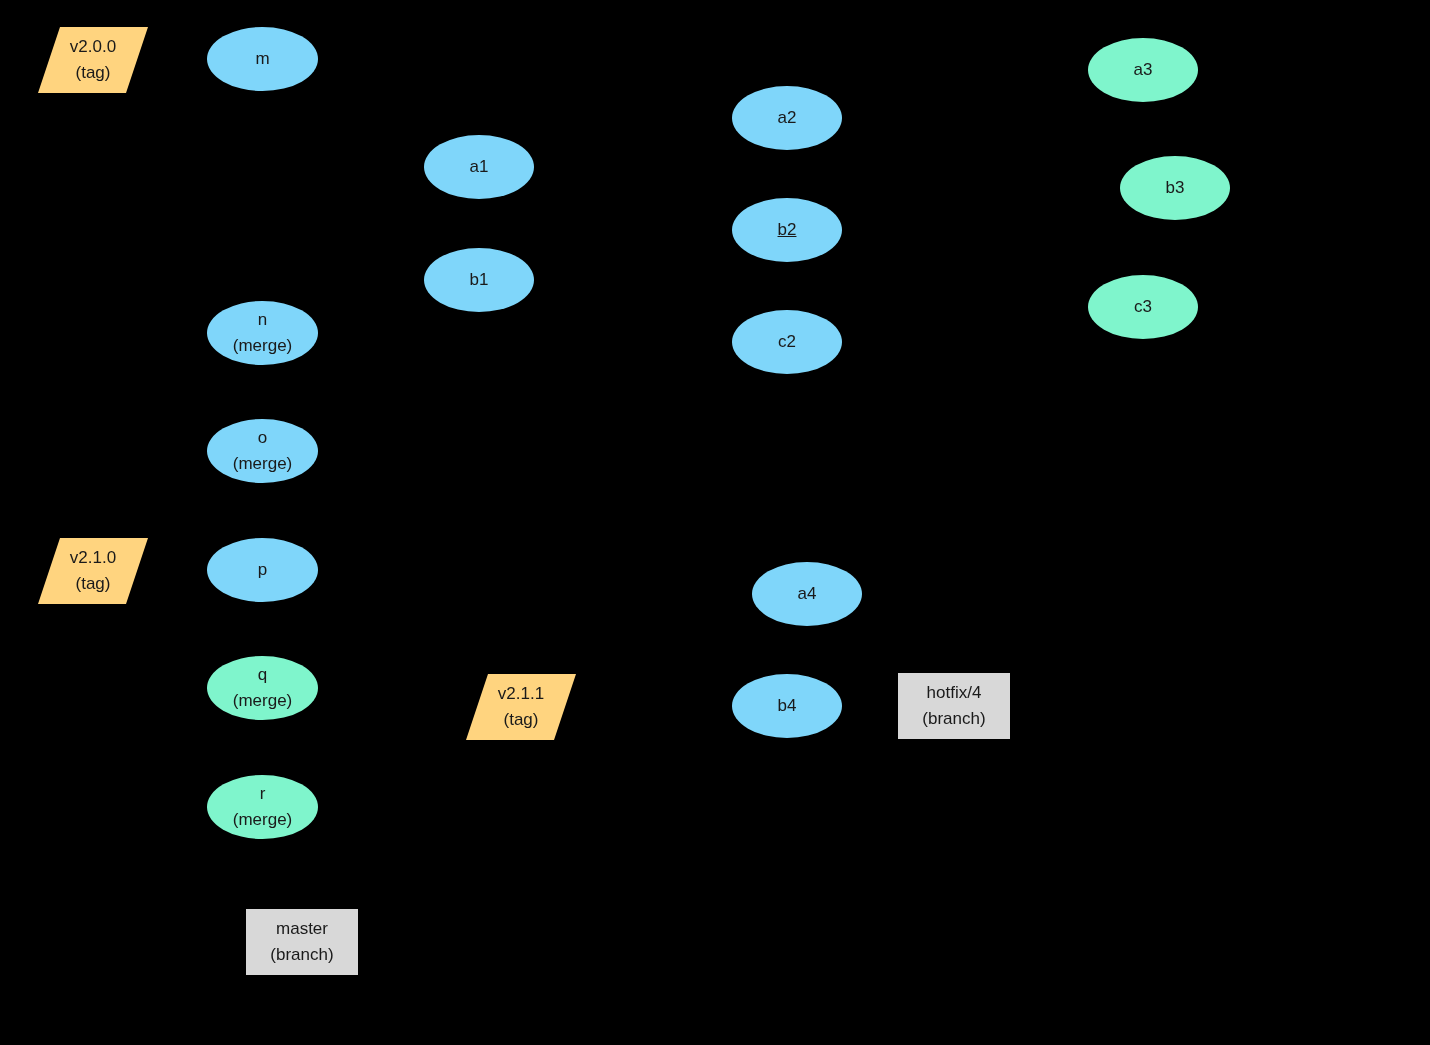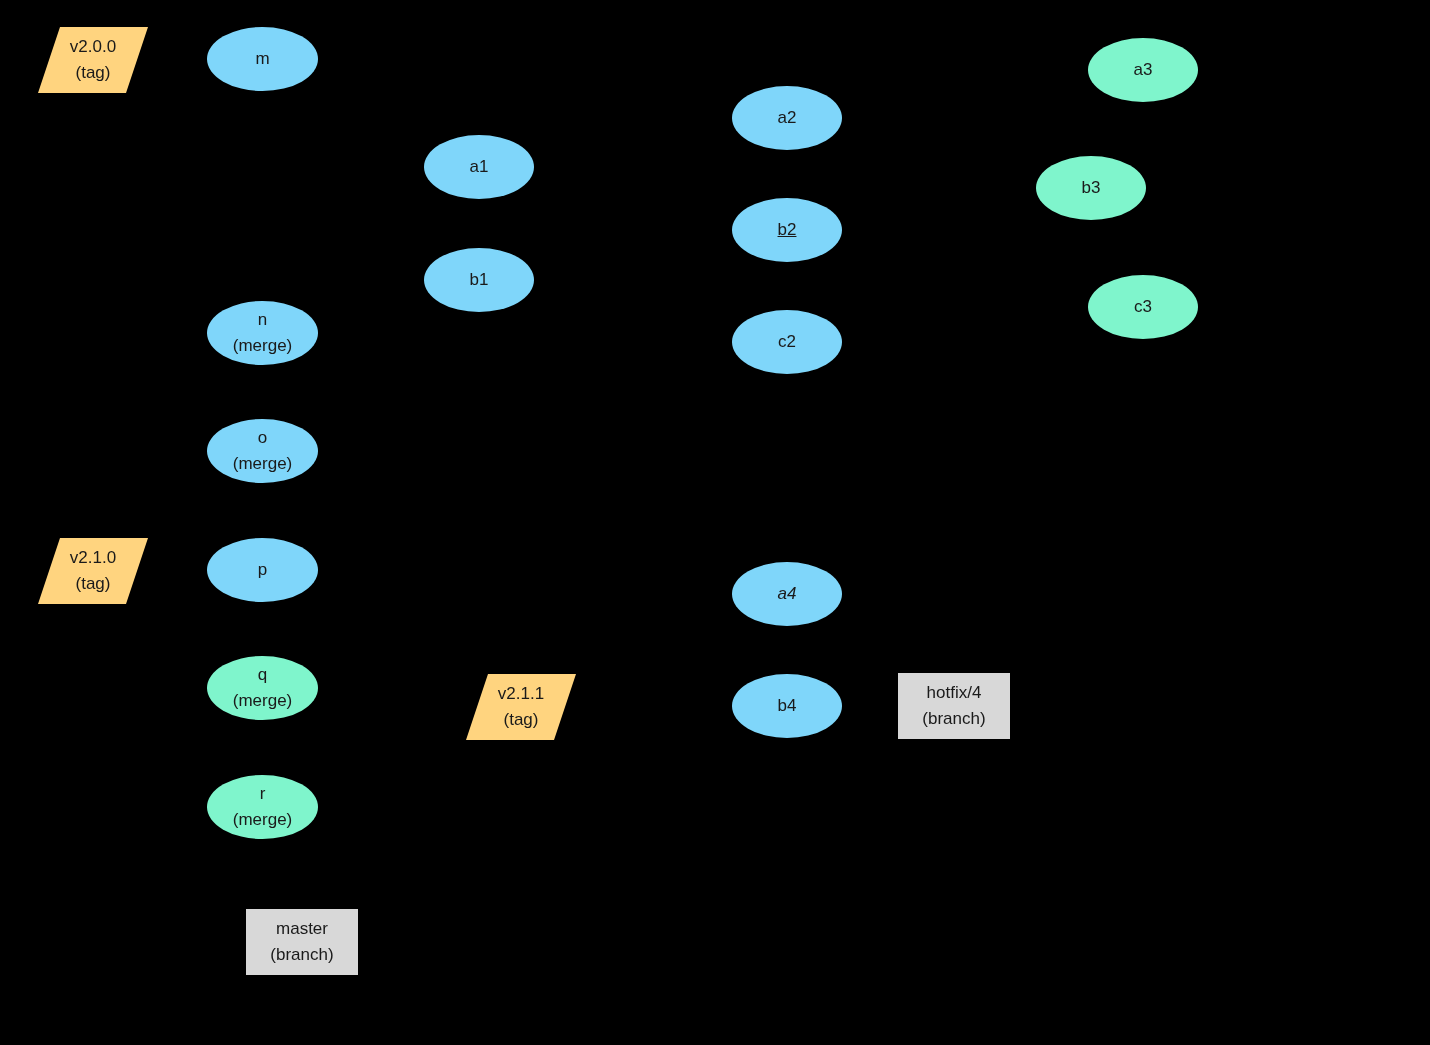--- a/index.html
+++ b/index.html
@@ -67,33 +67,33 @@
 
 <div id="canvas">
     <div class="edge" style="left: 261px; top: 839px; width: 2px; height: 70px;"></div>
     <div class="edge" style="left: 842px; top: 705px; width: 56px; height: 2px;"></div>
     <div class="node tag" style="left: 38px; top: 27px; width: 110px; height: 66px; background: rgb(255, 212, 127);"><span class="label-inner">v2.0.0
 (tag)</span></div>
     <div class="node commit commit-blue" style="left: 207px; top: 27px; width: 111px; height: 64px;"><span class="label-inner">m</span></div>
     <div class="node commit commit-green" style="left: 1088px; top: 38px; width: 110px; height: 64px;"><span class="label-inner">a3</span></div>
     <div class="node commit commit-blue" style="left: 732px; top: 86px; width: 110px; height: 64px;"><span class="label-inner">a2</span></div>
     <div class="node commit commit-blue" style="left: 424px; top: 135px; width: 110px; height: 64px;"><span class="label-inner">a1</span></div>
-    <div class="node commit commit-green" style="left: 1036px; top: 156px; width: 110px; height: 64px;"><span class="label-inner">b3</span></div>
+    <div class="node commit commit-green" style="left: 1120px; top: 156px; width: 110px; height: 64px;"><span class="label-inner">b3</span></div>
     <div class="node commit commit-blue" style="left: 732px; top: 198px; width: 110px; height: 64px; text-decoration: underline;"><span class="label-inner">b2</span></div>
     <div class="node commit commit-blue" style="left: 424px; top: 248px; width: 110px; height: 64px;"><span class="label-inner">b1</span></div>
     <div class="node commit commit-green" style="left: 1088px; top: 275px; width: 110px; height: 64px;"><span class="label-inner">c3</span></div>
     <div class="node commit commit-blue" style="left: 207px; top: 301px; width: 111px; height: 64px;"><span class="label-inner">n
 (merge)</span></div>
     <div class="node commit commit-blue" style="left: 732px; top: 310px; width: 110px; height: 64px;"><span class="label-inner">c2</span></div>
     <div class="node commit commit-blue" style="left: 207px; top: 419px; width: 111px; height: 64px;"><span class="label-inner">o
 (merge)</span></div>
     <div class="node tag" style="left: 38px; top: 538px; width: 110px; height: 66px; background: rgb(255, 212, 127);"><span class="label-inner">v2.1.0
 (tag)</span></div>
     <div class="node commit commit-blue" style="left: 207px; top: 538px; width: 111px; height: 64px;"><span class="label-inner">p</span></div>
-    <div class="node commit commit-blue" style="left: 732px; top: 562px; width: 110px; height: 64px; font-style: italic;"><span class="label-inner">a4</span></div>
+    <div class="node commit commit-blue" style="left: 752px; top: 562px; width: 110px; height: 64px;"><span class="label-inner">a4</span></div>
     <div class="node commit commit-green" style="left: 207px; top: 656px; width: 111px; height: 64px;"><span class="label-inner">q
 (merge)</span></div>
     <div class="node tag" style="left: 466px; top: 674px; width: 110px; height: 66px; background: rgb(255, 212, 127);"><span class="label-inner">v2.1.1
 (tag)</span></div>
     <div class="node commit commit-blue" style="left: 732px; top: 674px; width: 110px; height: 64px;"><span class="label-inner">b4</span></div>
     <div class="node branch" style="left: 898px; top: 673px; width: 112px; height: 66px; background: rgb(216, 216, 216);"><span class="label-inner">hotfix/4
 (branch)</span></div>
     <div class="node commit commit-green" style="left: 207px; top: 775px; width: 111px; height: 64px;"><span class="label-inner">r
 (merge)</span></div>
     <div class="node branch" style="left: 206px; top: 909px; width: 112px; height: 66px; background: rgb(216, 216, 216); margin-left: 40px;"><span class="label-inner">master

